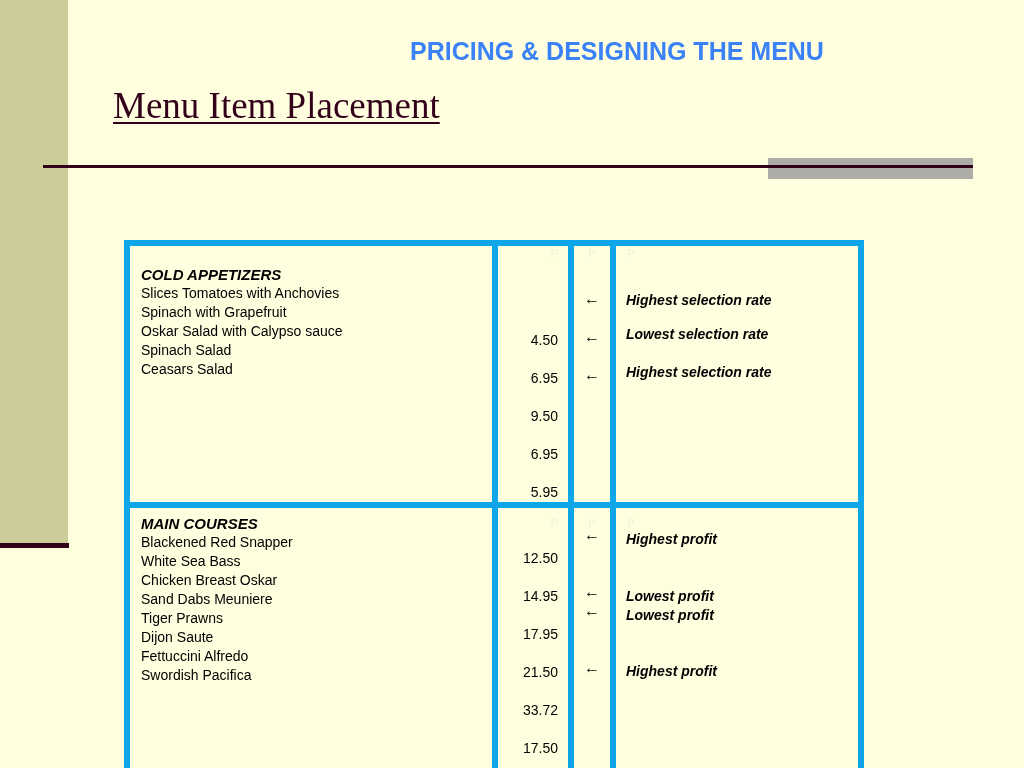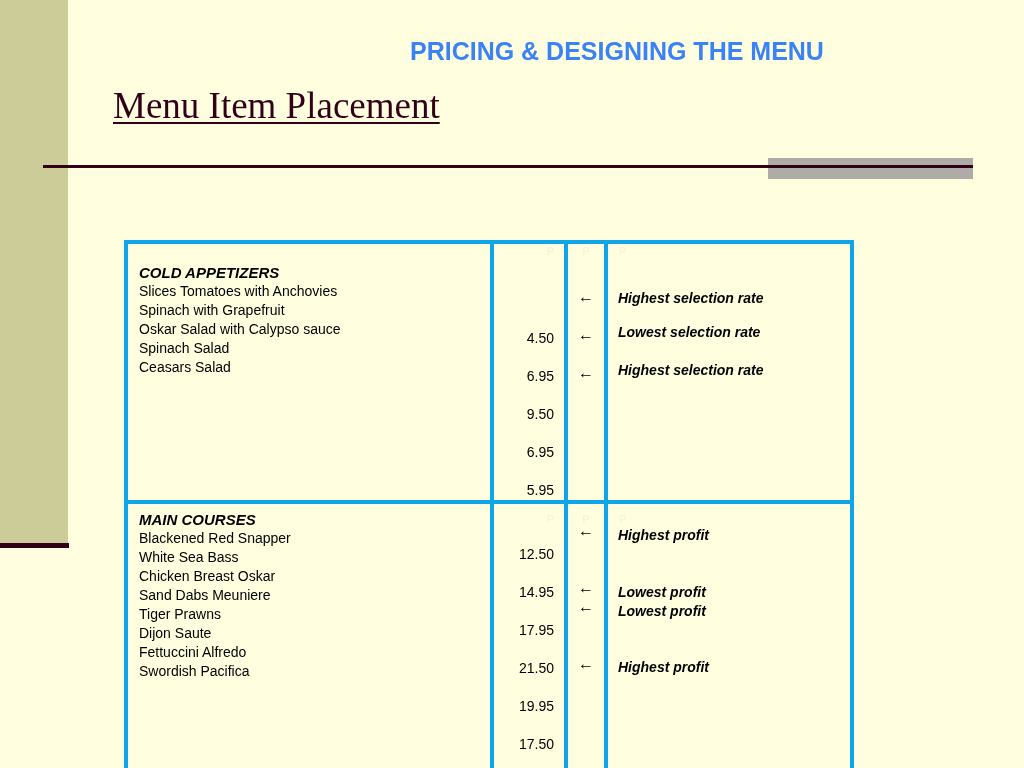--- a/index.html
+++ b/index.html
@@ -31,21 +31,21 @@
     }
     .main-rule {
       position: absolute; left: 43px; top: 165px; width: 930px; height: 3px;
       background: #33001a;
     }
     table.menu {
       position: absolute; left: 124px; top: 240px;
       border-collapse: collapse; font-size: 14px; color: #000;
     }
     table.menu td {
-      border: 4px solid #0ea5e9; vertical-align: top; padding: 0;
+      border: 6px solid #0ea5e9; vertical-align: top; padding: 0;
     }
     .c-items { width: 351px; padding-left: 11px !important; }
     .c-price { width: 70px; text-align: right; }
     .c-arrow { width: 36px; text-align: center; }
     .c-note  { width: 232px; padding-left: 10px !important; }
     .row1 td { height: 195px; }
     .row2 td { height: 196px; }
     .marker { color: #f4f4dc; font-size: 11px; font-weight: bold; height: 14px; line-height: 14px; display:block; }
     .c-price .marker { padding-right: 10px; }
     .c-note .marker { padding-left: 1px; }
@@ -117,21 +117,21 @@
       <span class="line">Dijon Saute</span>
       <span class="line">Fettuccini Alfredo</span>
       <span class="line">Swordish Pacifica</span>
     </td>
     <td class="c-price">
       <span class="marker" style="margin-top:8px">P</span>
       <span class="line">12.50</span>
       <span class="line">14.95</span>
       <span class="line">17.95</span>
       <span class="line">21.50</span>
-      <span class="line">19.95</span>
+      <span class="line">33.72</span>
       <span class="line">17.50</span>
       <span class="line">13.95</span>
       <span class="line">12.95</span>
     </td>
     <td class="c-arrow">
       <span class="marker" style="margin-top:8px">P</span>
       <div class="arrows-wrap">
         <span class="arrow" style="top:-4px">←</span>
         <span class="arrow" style="top:53px">←</span>
         <span class="arrow" style="top:72px">←</span>

